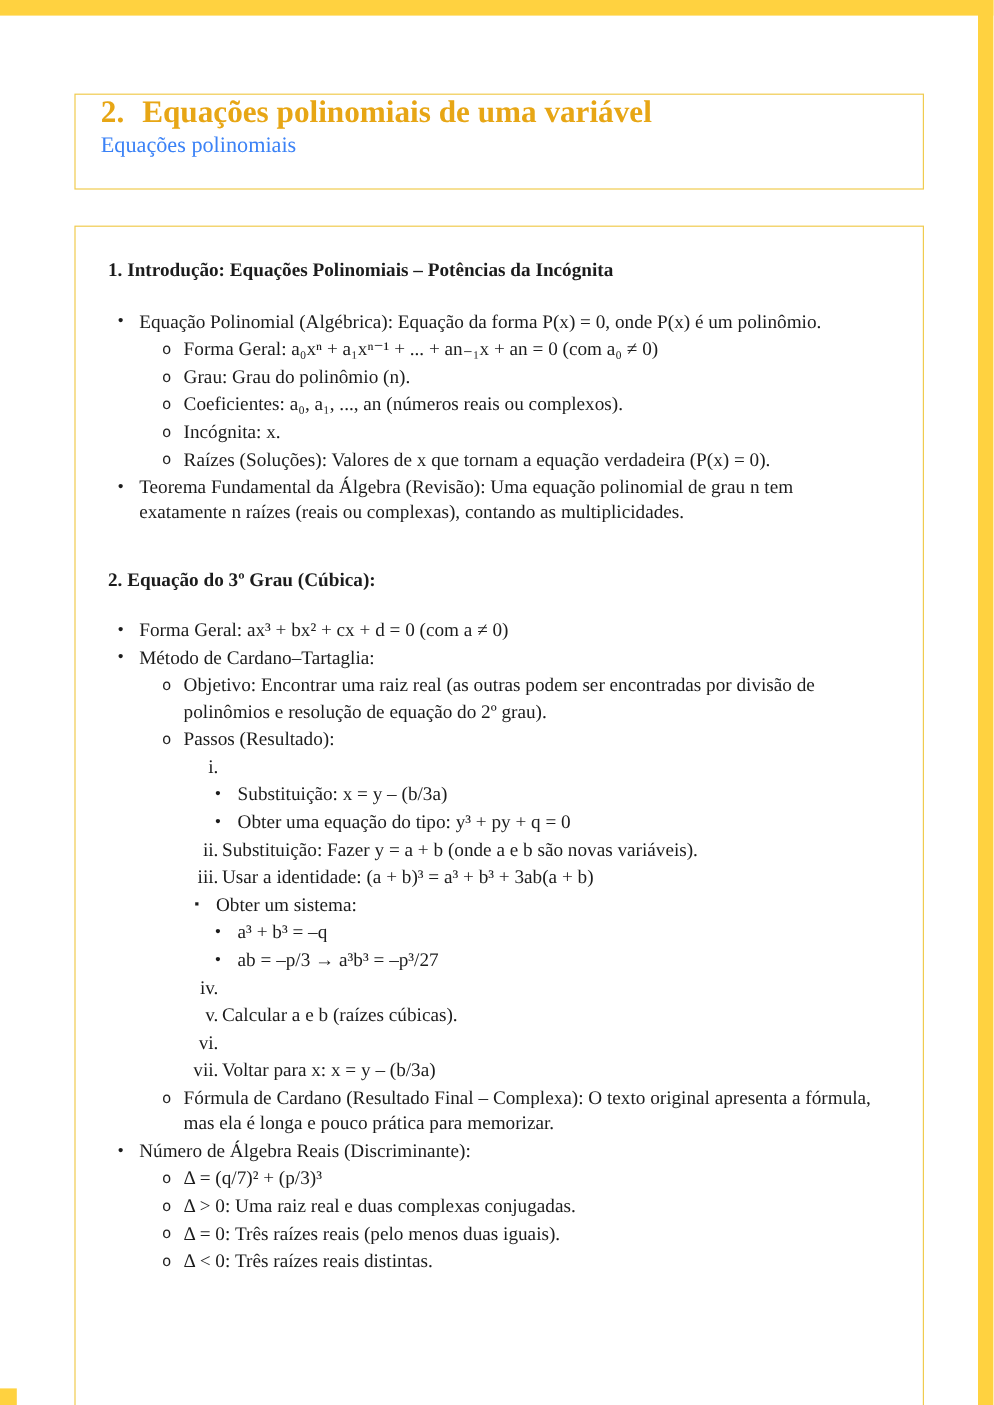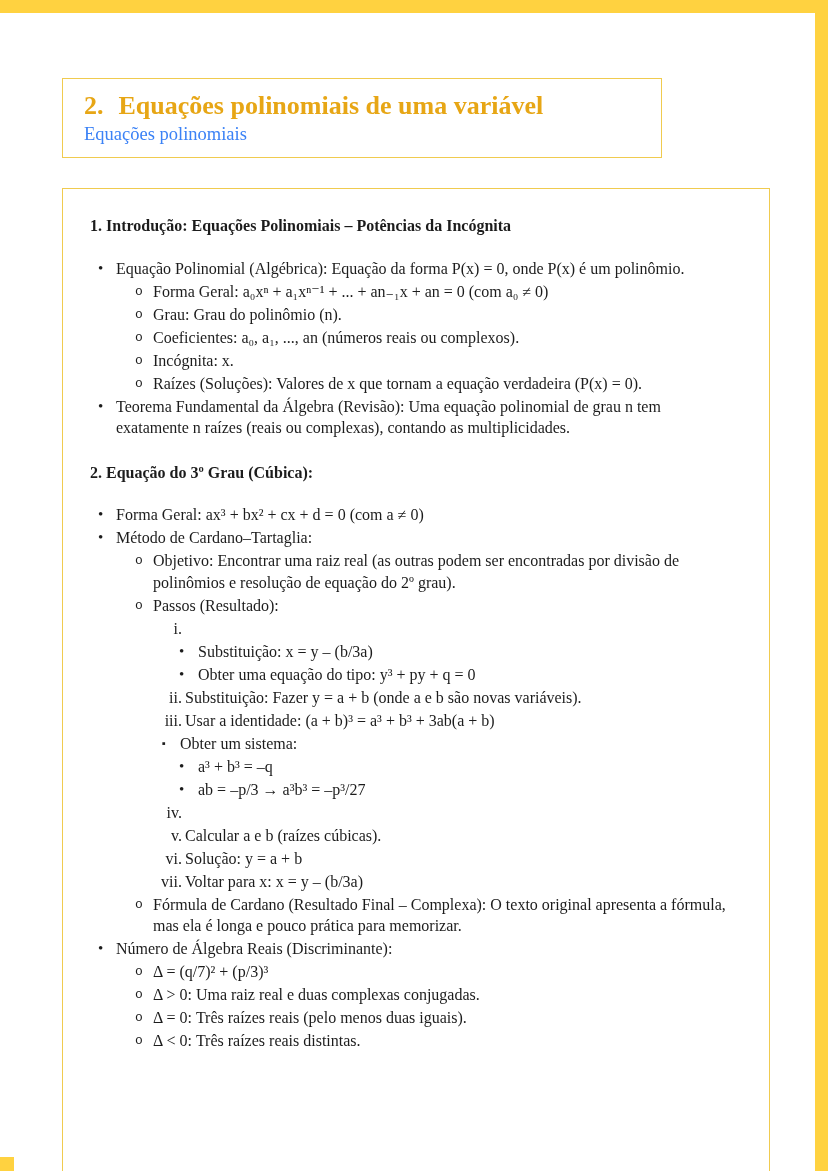--- a/index.html
+++ b/index.html
@@ -16,24 +16,24 @@
     overflow: hidden;
     font-family: "Liberation Serif", "DejaVu Serif", serif;
     color: var(--ink);
   }
 
   .bar-top    { position: absolute; top: 0; left: 0; width: 828px; height: 13px; background: var(--accent); }
   .bar-right  { position: absolute; top: 0; right: 0; width: 13px; height: 1171px; background: var(--accent); }
   .corner-bl  { position: absolute; left: 0; bottom: 0; width: 14px; height: 14px; background: var(--accent); }
 
   .title-card {
-    position: absolute; left: 62px; top: 78px; width: 600px; height: 80px;
+    position: absolute; left: 62px; top: 78px; width: 708px; height: 80px;
     border: 1.5px solid var(--border-gold);
     background: #ffffff;
-    padding: 12px 20px 0 21px;
+    padding: 0 20px 0 21px;
   }
   .title-line { font-size: 26px; font-weight: bold; color: var(--title-color); line-height: 30px; white-space: nowrap; }
   .title-number { margin-right: 15px; }
   .subtitle { font-size: 18.5px; color: #3b82f6; line-height: 24px; margin-top: 1px; }
 
   .notes-card {
     position: absolute; left: 62px; top: 188px; width: 708px; height: 1000px;
     border: 1.5px solid var(--border-gold);
     background: #ffffff;
     padding: 26px 32px 0 27px;
@@ -43,21 +43,21 @@
     display: flex;
     align-items: flex-start;
     font-size: 16px;
     line-height: 21.5px;
     margin-bottom: 1.5px;
     color: var(--ink);
   }
   .line .marker { flex: none; }
   .line .text { flex: 1 1 auto; }
 
-  .line.heading { font-weight: bold; margin-top: 23px; margin-bottom: 21px; }
+  .line.heading { font-weight: bold; margin-top: 34px; margin-bottom: 21px; }
   #doc-body .line:first-child { margin-top: 0; }
 
   .line.b1 { padding-left: 8px; }
   .line.b1 .marker { width: 18px; font-size: 15px; }
 
   .line.b2 { padding-left: 45px; }
   .line.b2 .marker { width: 18px; font-family: "Liberation Mono", "DejaVu Sans Mono", monospace; font-size: 13px; }
 
   .line.roman { padding-left: 56px; }
   .line.roman .marker { width: 36px; text-align: right; margin-right: 3px; }
@@ -167,21 +167,20 @@
       </div>
       <div class="line roman">
         <span class="marker">iv.</span>
       </div>
       <div class="line roman">
         <span class="marker">v.</span>
         <span class="text">Calcular a e b (raízes cúbicas).</span>
       </div>
       <div class="line roman">
         <span class="marker">vi.</span>
-        <span class="text">Solução: y = a + b</span>
       </div>
       <div class="line roman">
         <span class="marker">vii.</span>
         <span class="text">Voltar para x: x = y – (b/3a)</span>
       </div>
       <div class="line b2">
         <span class="marker">o</span>
         <span class="text">Fórmula de Cardano (Resultado Final – Complexa): O texto original apresenta a fórmula, mas ela é longa e pouco prática para memorizar.</span>
       </div>
       <div class="line b1">

